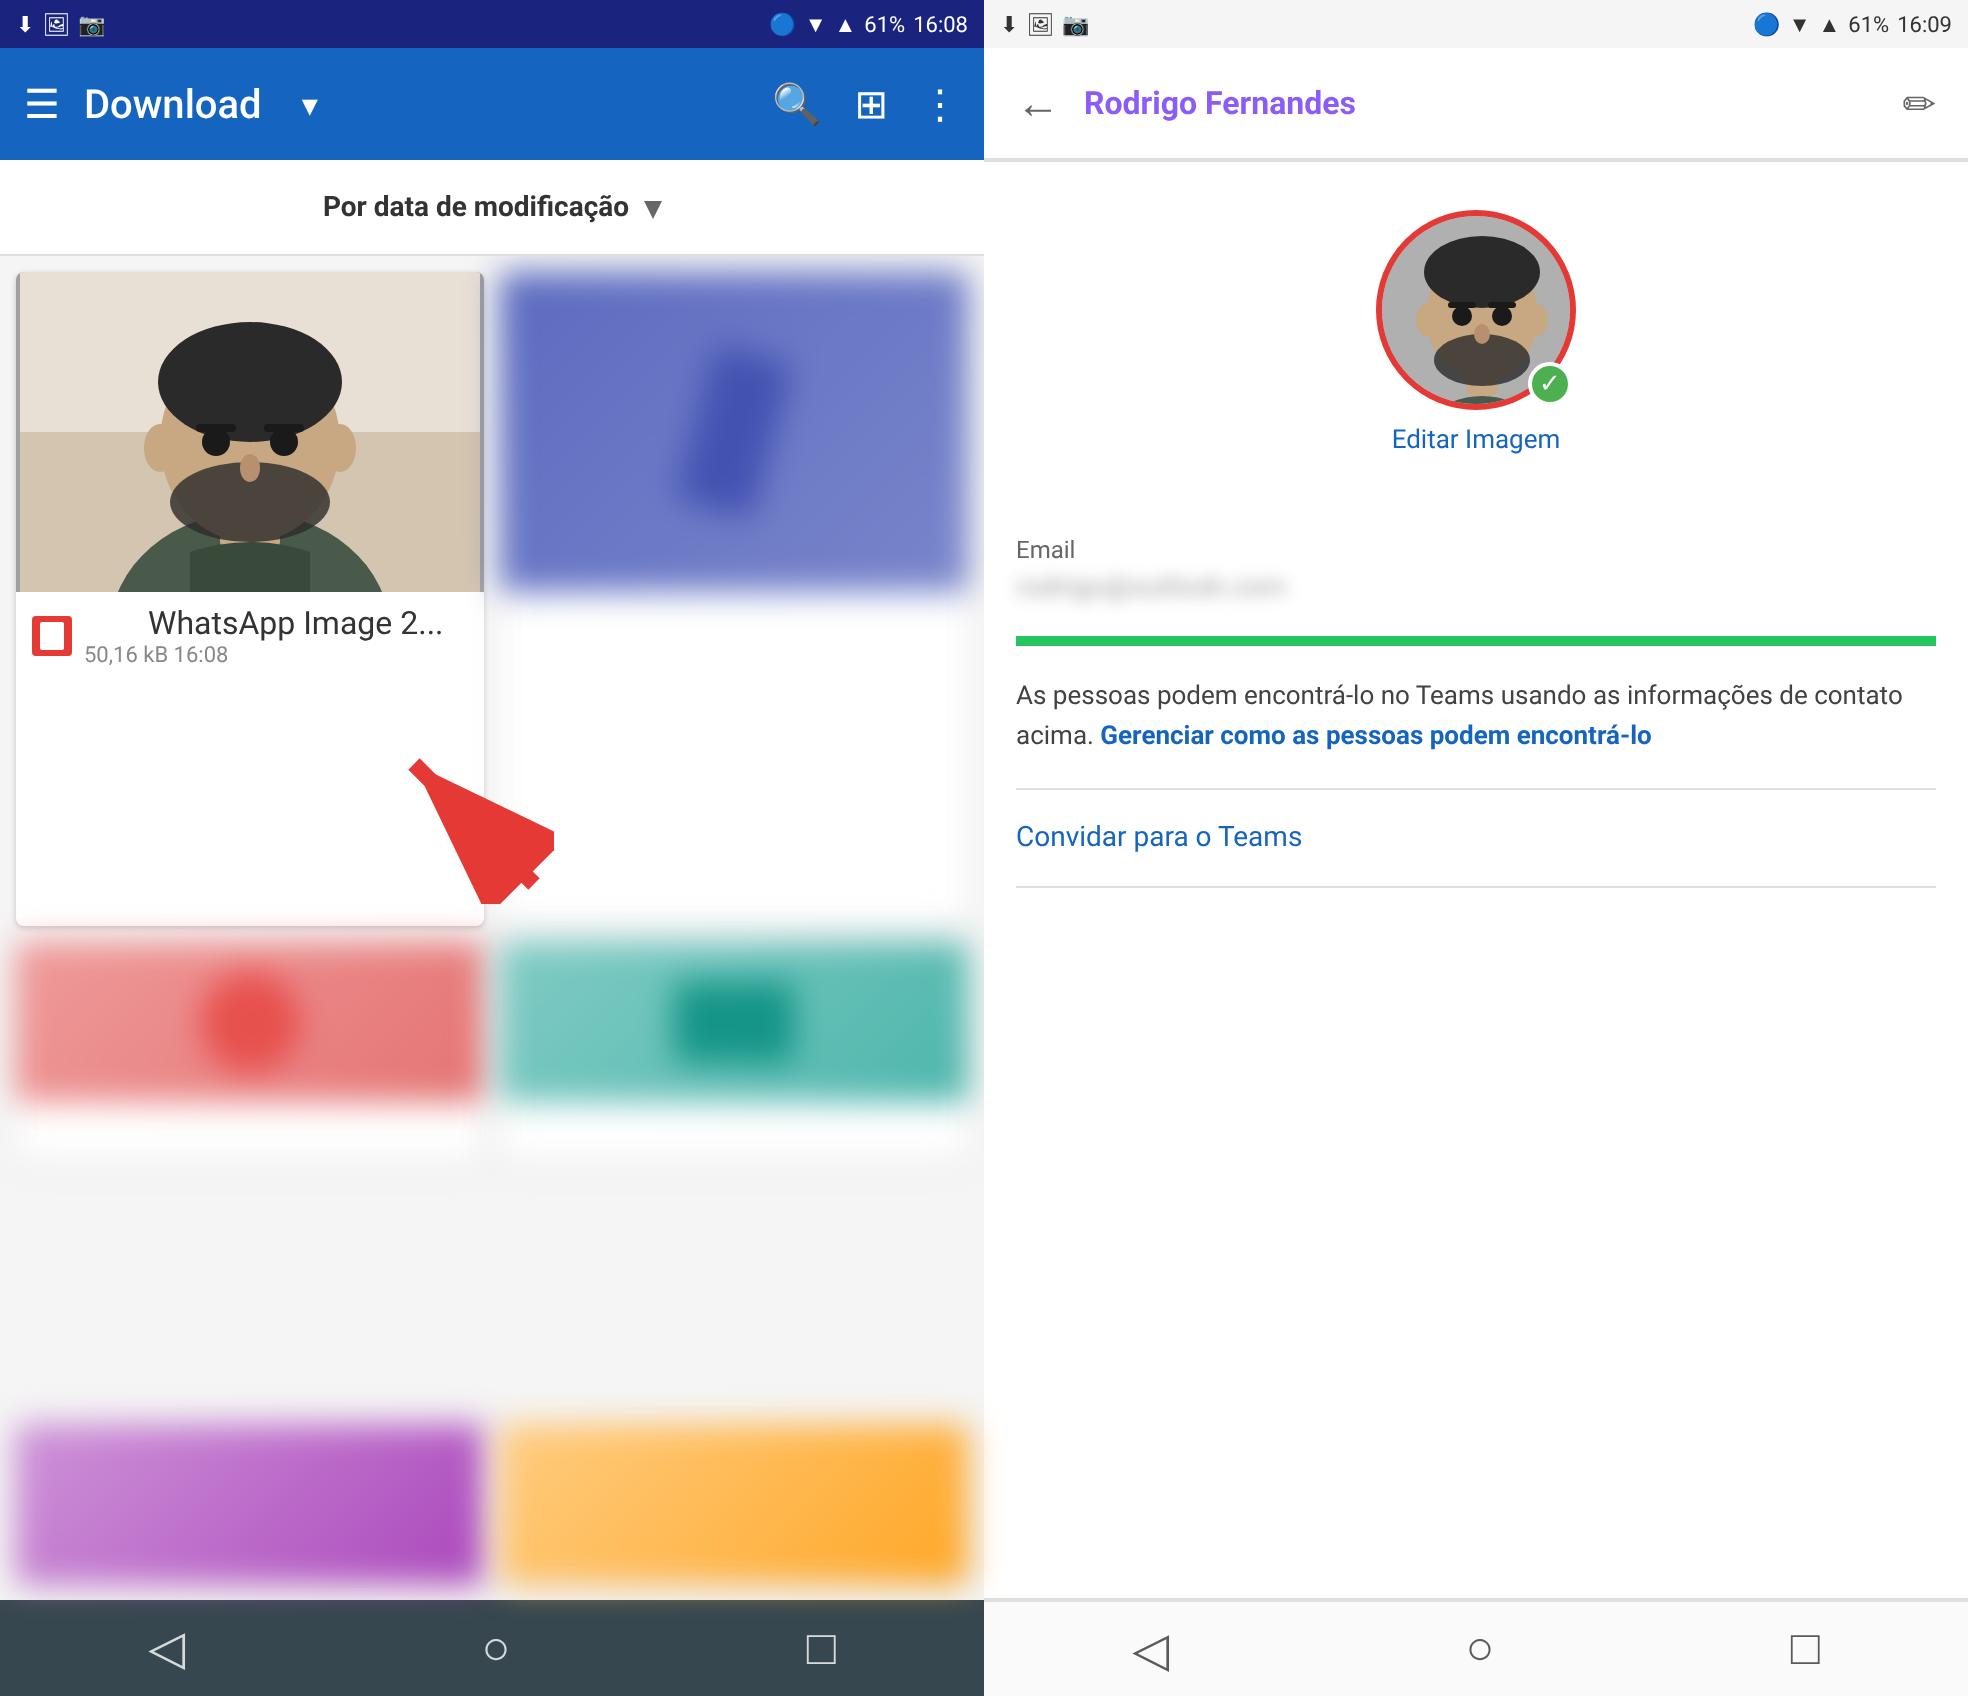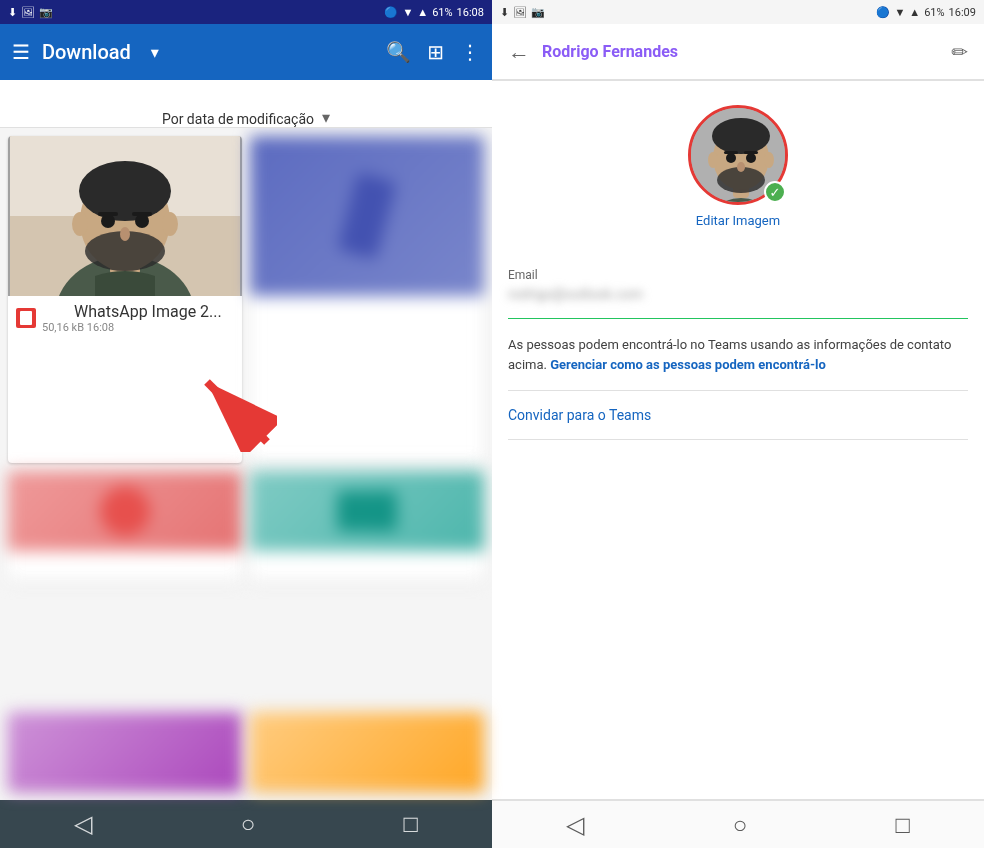--- a/index.html
+++ b/index.html
@@ -48,24 +48,25 @@
       gap: 20px;
     }
     .top-bar-icons { display: flex; align-items: center; gap: 16px; }
     .icon-white { color: white; font-size: 20px; cursor: pointer; }
 
     
     .sort-bar {
       height: 48px;
       background: white;
       display: flex;
-      align-items: flex-end;
+      align-items: center;
       justify-content: center;
       gap: 8px;
       border-bottom: 1px solid #e0e0e0;
+      font-weight: bold;
     }
     .sort-text { font-size: 14px; color: #333; }
     .sort-chevron { color: #666; font-size: 16px; }
 
     
     .file-grid {
       flex: 1;
       padding: 8px;
       display: grid;
       grid-template-columns: 1fr 1fr;
@@ -226,21 +227,21 @@
     
     .divider {
       height: 1px;
       background: #e0e0e0;
       margin: 0 -16px;
     }
 
     
     .field-section {
       padding: 16px 0;
-      border-bottom: 1px solid #22c55e;
+      border-bottom: 5px solid #22c55e;
     }
 
     .field-label {
       font-size: 12px;
       color: #666;
       margin-bottom: 4px;
     }
 
     .field-value-blurred {
       font-size: 14px;

